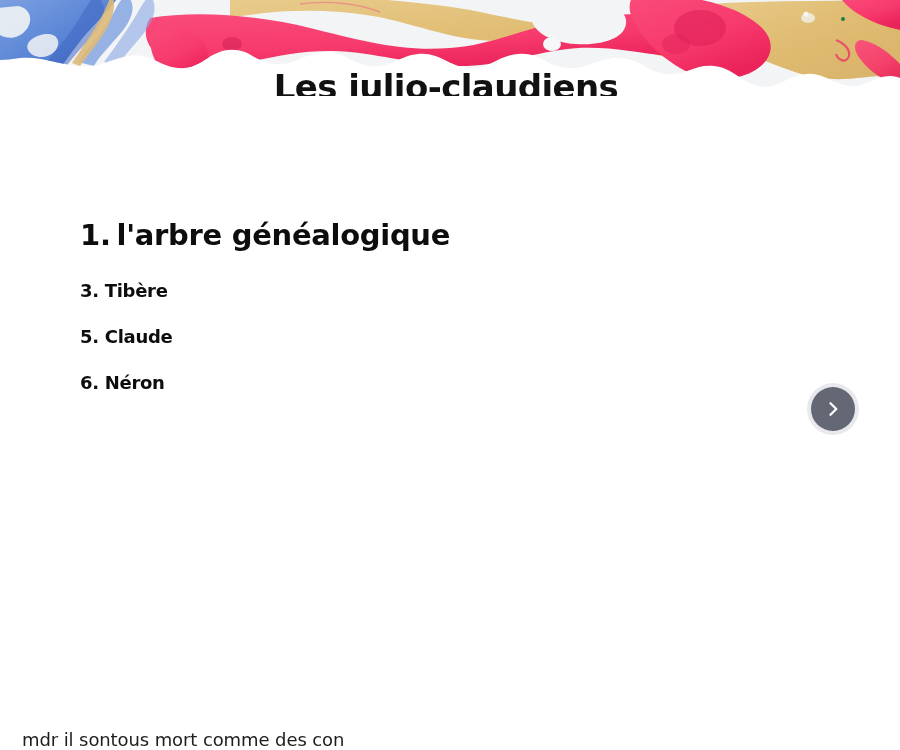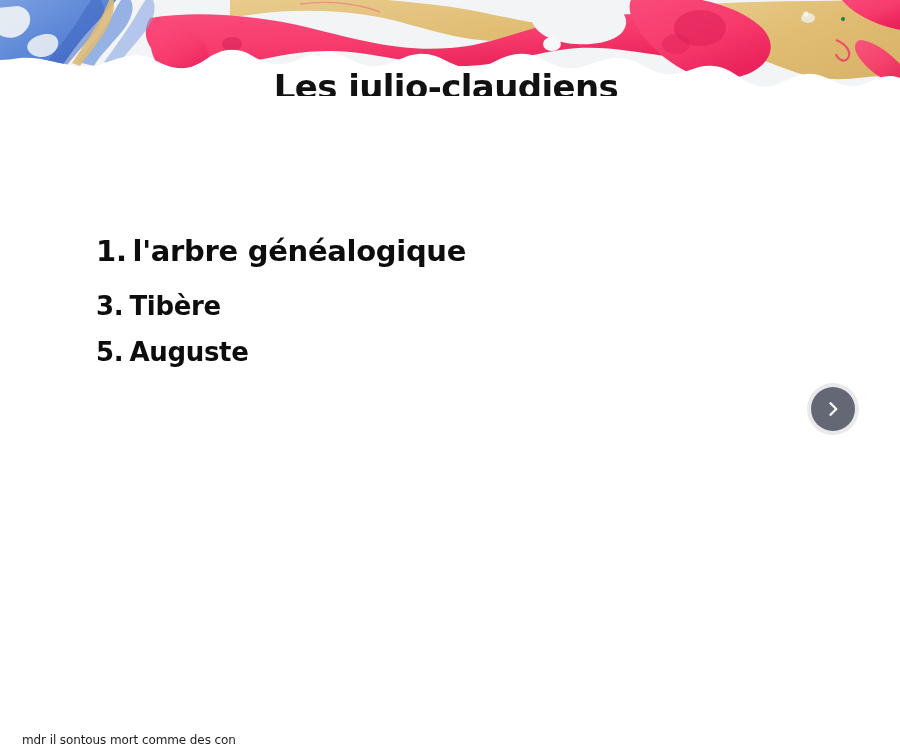--- a/index.html
+++ b/index.html
@@ -56,21 +56,21 @@
     left: 0;
     width: 900px;
     height: 654px;
   }
 
   .toc {
     position: absolute;
     left: 80px;
     top: 122px;
     width: 700px;
-    margin: 16px;
+    margin: 0;
     padding: 0;
     list-style: none;
   }
   .toc-item {
     font-family: "DejaVu Sans", sans-serif;
     font-weight: 700;
     color: #0d0d0d;
     white-space: nowrap;
     letter-spacing: -0.3px;
   }
@@ -78,21 +78,21 @@
     font-size: 29px;
     line-height: 34px;
     margin-bottom: 23px;
   }
   .toc-item.lvl-mid {
     font-size: 26px;
     line-height: 31px;
     margin-bottom: 17px;
   }
   .toc-item.lvl-mid2 {
-    font-size: 26px;
+    font-size: 18px;
     line-height: 31px;
     margin-bottom: 15px;
   }
   .toc-item .num { margin-right: 6px; }
 
   
   .next-btn {
     position: absolute;
     left: 807px;
     top: 383px;
@@ -118,21 +118,21 @@
     justify-content: center;
   }
   .next-btn-inner svg { display: block; }
 
   
   .footer-note {
     position: absolute;
     left: 22px;
     top: 729px;
     font-family: "DejaVu Sans", sans-serif;
-    font-size: 12px;
+    font-size: 18px;
     font-weight: 400;
     color: #1d1d1d;
     line-height: 22px;
     letter-spacing: -0.1px;
     white-space: nowrap;
   }
 </style>
 </head>
 <body>
 
@@ -263,21 +263,24 @@
 <div class="content">
 
   <ol class="toc">
     <li class="toc-item lvl-big">
       <span class="num">1.</span><span>l'arbre généalogique</span>
     </li>
     <li class="toc-item lvl-mid2">
       <span class="num">3.</span><span>Tibère</span>
     </li>
     <li class="toc-item lvl-mid2">
-      <span class="num">5.</span><span>Auguste</span>
+      <span class="num">5.</span><span>Claude</span>
+    </li>
+    <li class="toc-item lvl-mid2">
+      <span class="num">6.</span><span>Néron</span>
     </li>
   </ol>
 
 </div>
 
 <button class="next-btn">
   <span class="next-btn-inner">
     <svg width="20" height="20" viewBox="0 0 20 20" fill="none" aria-hidden="true">
       <path d="M7.5 4.2 L13.3 10 L7.5 15.8" stroke="#ffffff" stroke-width="2.3" stroke-linecap="round" stroke-linejoin="round"></path>
     </svg>

